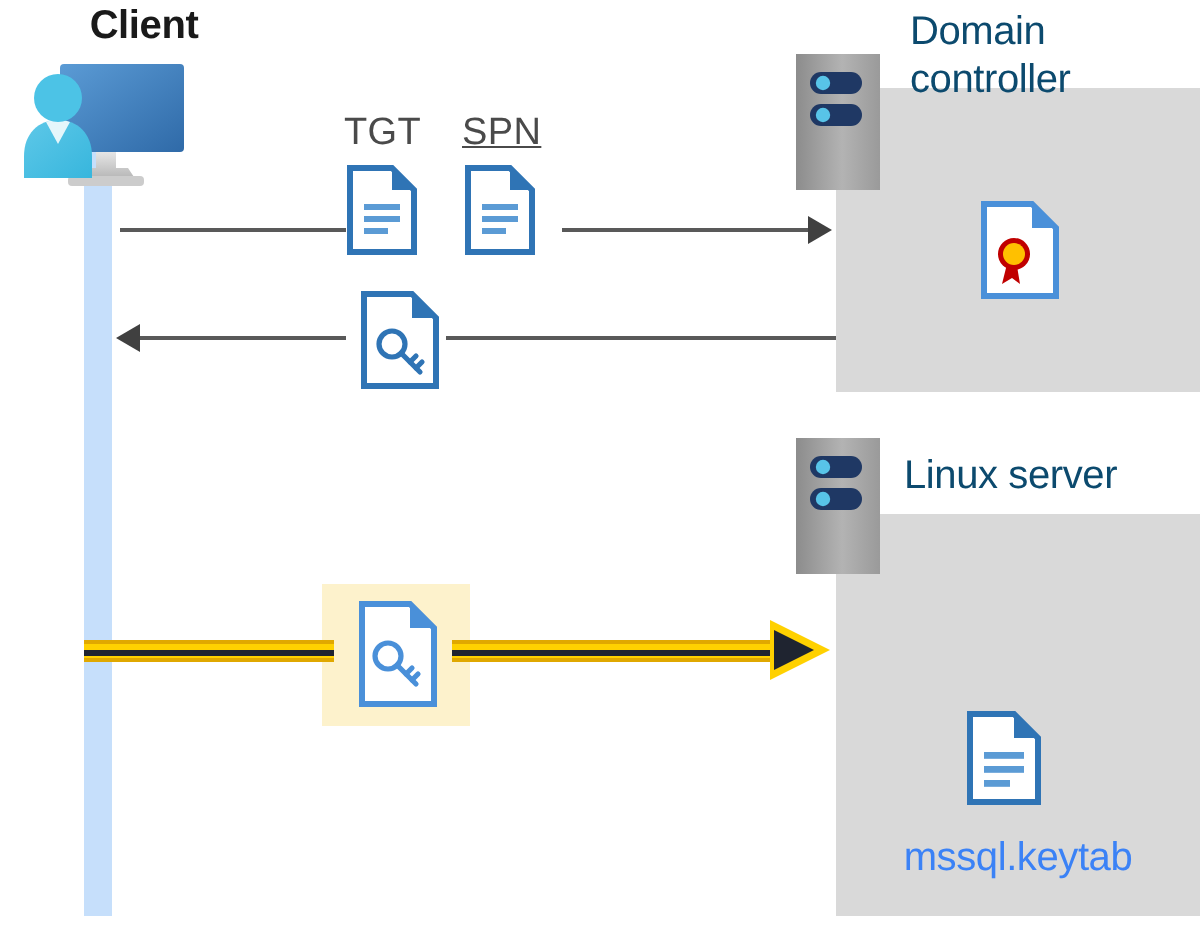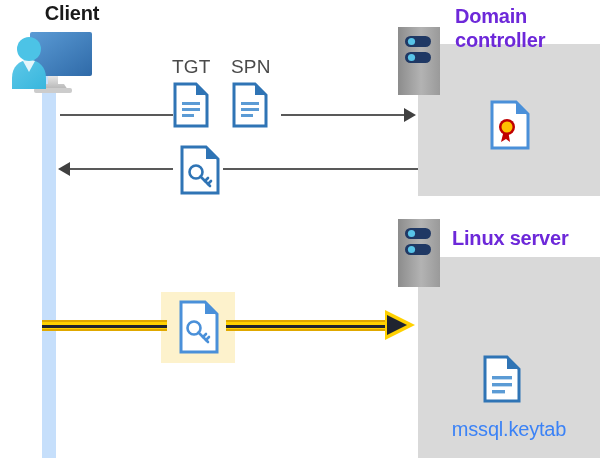--- a/index.html
+++ b/index.html
@@ -42,21 +42,21 @@
     width: 90px; height: 72px;
   }
 
   
   .doc-label {
     font-size: 19px;
     color: #4a4a4a;
     letter-spacing: 0.2px;
   }
   #label-tgt { left: 172px; top: 56px; }
-  #label-spn { left: 231px; top: 56px; }
+  #label-spn { left: 231px; top: 56px; text-decoration: underline; }
 
   
   .gray-line {
     background: #595959;
     height: 2px;
   }
   #line-top-a { left: 60px; top: 114px; width: 113px; }
   #line-top-b { left: 281px; top: 114px; width: 132px; }
   #line-bot-a { left: 68px; top: 168px; width: 105px; }
   #line-bot-b { left: 223px; top: 168px; width: 195px; }
@@ -120,22 +120,22 @@
   #panel-linux { left: 418px; top: 257px; width: 182px; height: 201px; }
 
   
   .server-icon { width: 42px; height: 68px; }
   #server-dc { left: 398px; top: 27px; }
   #server-linux { left: 398px; top: 219px; }
 
   
   .panel-title {
     font-size: 20px;
-    font-weight: bold;
-    color: #6d28d9;
+    font-weight: normal;
+    color: #0c4a6e;
     line-height: 24px;
     letter-spacing: -0.2px;
   }
   #title-dc { left: 455px; top: 4px; width: 140px; }
   #title-linux { left: 452px; top: 226px; width: 150px; }
 
   
   #cert-icon { left: 490px; top: 100px; width: 40px; height: 50px; }
   #sql-icon  { left: 478px; top: 282px; width: 48px; height: 56px; }
   #keytab-label {

